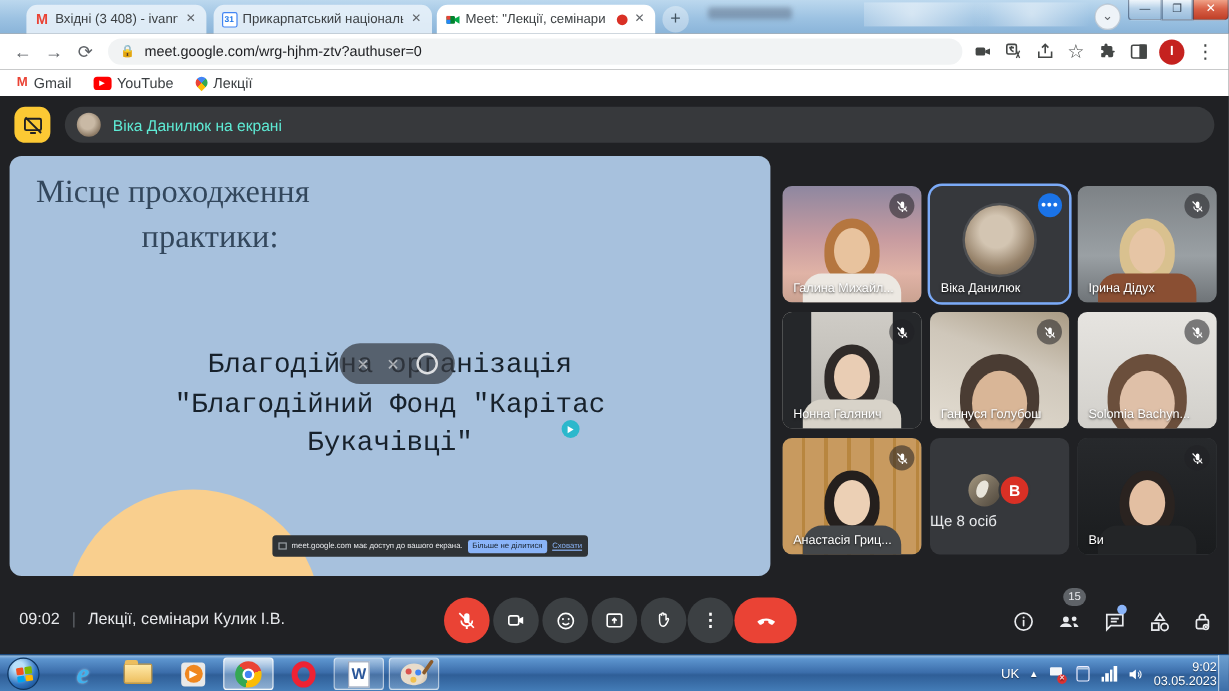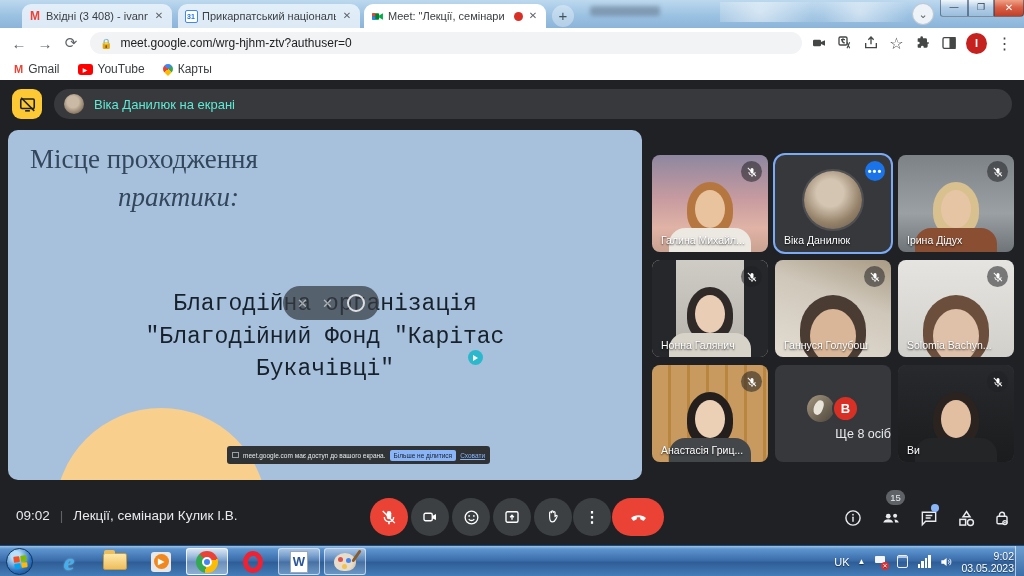--- a/index.html
+++ b/index.html
@@ -69,21 +69,21 @@
     background:#37393c; display:flex; align-items:center; padding:0 8px; }
   .banner-av { width:20px; height:20px; border-radius:50%; margin:0 10px 0 2px;
     background:radial-gradient(circle at 45% 40%, #c9b9a5 0 35%, #8d7b66 70%, #5d5247); }
   .banner-txt { color:#5eead4; font-size:13px; font-weight:500; }
 
   
   .slide { position:absolute; left:8px; top:50px; width:634px; height:350px; border-radius:10px;
     background:#a7c1dd; overflow:hidden; }
   .slide-title { position:absolute; left:22px; top:10px; font-family:"Liberation Serif", serif;
     font-size:27px; color:#33475c; line-height:1.42; }
-  .slide-title .ln2 { display:block; padding-left:88px;font-style:italic; }
+  .slide-title .ln2 { display:block; padding-left:88px; }
   .slide-body { position:absolute; left:0; top:158px; width:100%; text-align:center;
     font-family:Liberation Mono, monospace; font-size:23px; color:#17212b; line-height:1.42; }
   .orange-circle { position:absolute; left:47px; top:278px; width:212px; height:212px;
     border-radius:50%; background:#f9cf8e; }
   .overlay-pill { position:absolute; left:275px; top:156px; width:96px; height:34px; border-radius:17px;
     background:rgba(55,60,66,.72); display:flex; align-items:center; justify-content:space-evenly; }
   .overlay-pill .fnt { color:rgba(255,255,255,.55); font-size:13px; }
   .overlay-pill .cir { width:18px; height:18px; border:2px solid rgba(255,255,255,.8); border-radius:50%; }
   .teal-dot { position:absolute; left:460px; top:220px; width:15px; height:15px; border-radius:50%;
     background:#2bb8cc; display:flex; align-items:center; justify-content:center; }
@@ -131,21 +131,21 @@
   .v-vy { background:linear-gradient(#27292c,#1a1c1e); }
   .more-tile { background:#36383c; }
   .more-avs { position:absolute; left:50%; top:30px; transform:translateX(-50%); width:52px; height:28px; }
   .more-av1 { position:absolute; left:0; top:0; width:27px; height:27px; border-radius:50%;
     background:linear-gradient(135deg,#a59880,#6f6556 60%,#4e463b); }
   .more-av1::after { content:""; position:absolute; left:7px; top:5px; width:9px; height:15px;
     background:#e8e4da; border-radius:60% 40% 50% 50%; transform:rotate(18deg); }
   .more-av2 { position:absolute; right:0; top:0; width:27px; height:27px; border-radius:50%;
     background:#d93025; border:2px solid #36383c; color:#fff; font-size:13px; font-weight:bold;
     display:flex; align-items:center; justify-content:center; }
-  .more-label { position:absolute; left:0; width:100%; top:62px; text-align:right; color:#e8eaed; font-size:12.5px; }
+  .more-label { position:absolute; left:0; width:100%; top:62px; text-align:left; color:#e8eaed; font-size:12.5px; }
 
   
   .meta { position:absolute; left:16px; top:428px; display:flex; align-items:center; gap:10px;
     color:#e8eaed; font-size:13.5px; }
   .meta .sep { color:#5f6368; }
   .mbtn { position:absolute; top:418px; width:38px; height:38px; border-radius:50%; background:#3c4043;
     display:flex; align-items:center; justify-content:center; }
   .mbtn.red { background:#ea4335; }
   .mbtn.end { width:52px; border-radius:19px; background:#ea4335; }
   .ricon { position:absolute; top:426px; width:24px; height:24px; display:flex; align-items:center; justify-content:center; }
@@ -299,21 +299,21 @@
     <span class="bm">
       <span class="bm-gm">M</span>
       <span>Gmail</span>
     </span>
     <span class="bm">
       <span class="bm-yt">▶</span>
       <span>YouTube</span>
     </span>
     <span class="bm">
       <span class="bm-map"></span>
-      <span>Карты</span>
+      <span>Лекції</span>
     </span>
   </div>
 
   <div class="meet">
 
     <div class="stopshare">
       <svg width="19" height="19" viewBox="0 0 24 24" fill="none" stroke="#202124" stroke-width="2">
         <rect x="3.5" y="5" width="17" height="12" rx="1.5"></rect>
           <path d="M9 20h6"></path>
           <path d="M4 3.5 20.5 20"></path>

